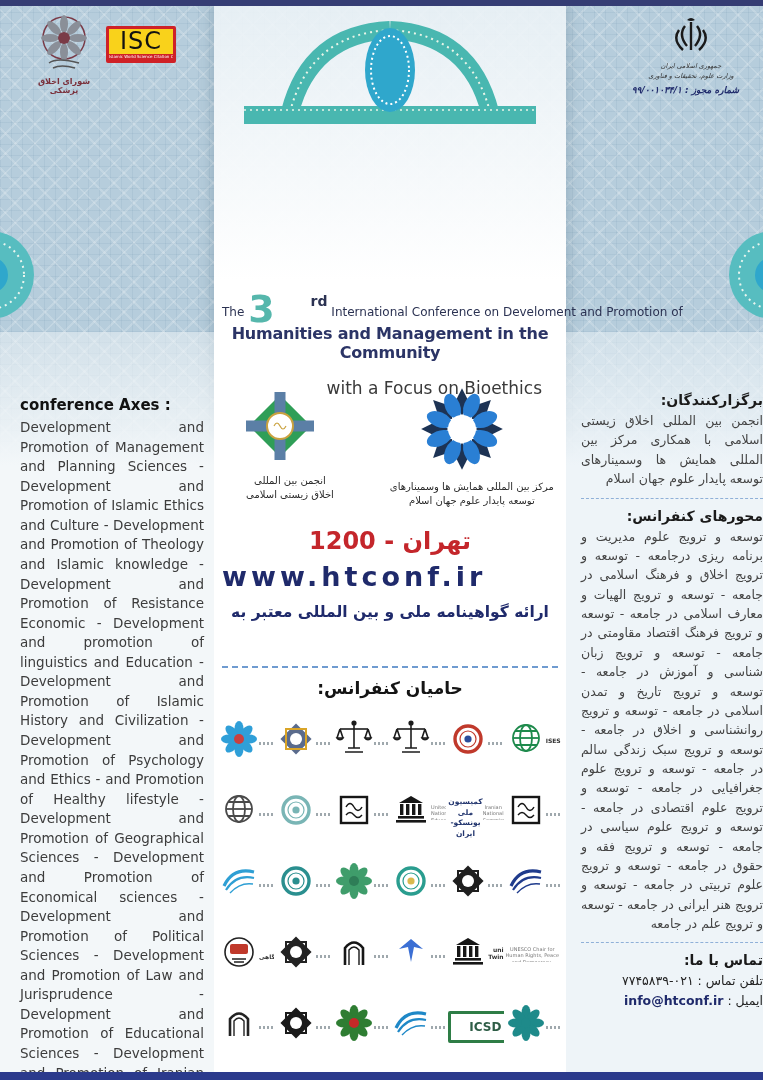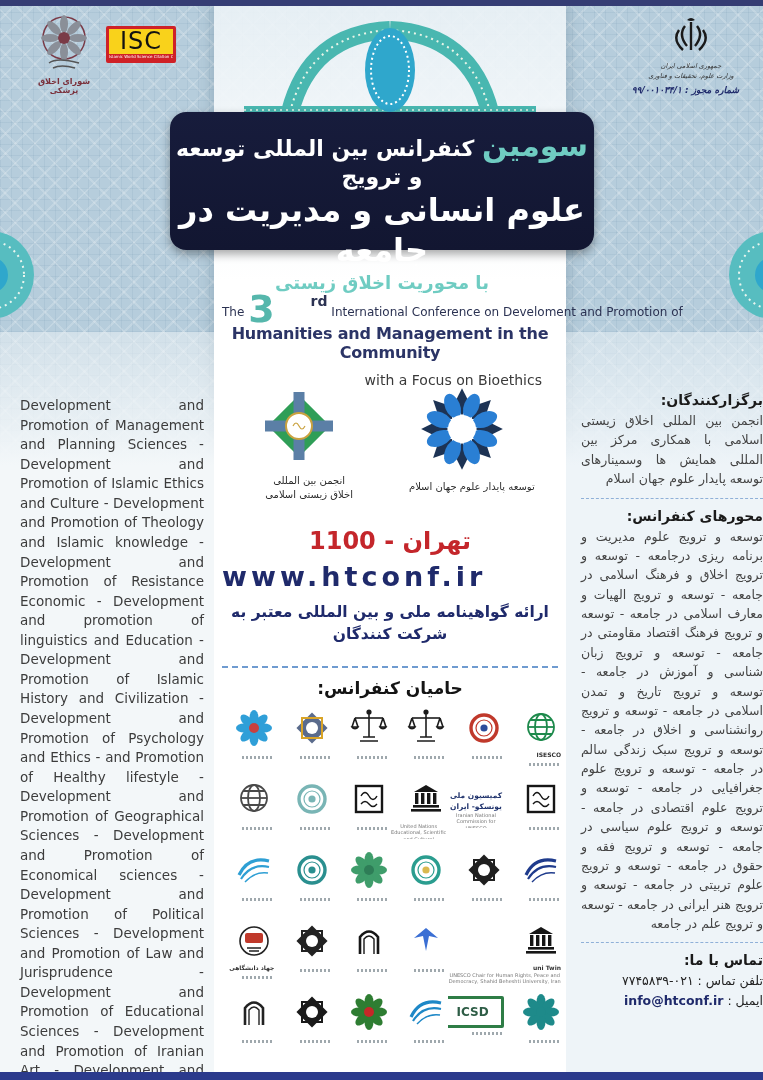--- a/index.html
+++ b/index.html
@@ -42,47 +42,47 @@
   .banner-l1 .hl{color:#6fccc2;font-size:30px;font-weight:900;}
   .banner-l2{font-size:32px;font-weight:900;line-height:1.25;}
   .banner-l3{font-size:18px;font-weight:bold;color:#6fccc2;margin-top:2px;}
 
   
   .title-en{position:absolute;left:222px;top:294px;width:336px;z-index:2;text-align:center;color:#2b3252;}
   .te1{font-size:12px;line-height:1.1;white-space:nowrap;}
   .te1 .big3{font-size:38px;font-weight:900;color:#56b7ac;vertical-align:-6px;line-height:.6;}
   .te1 .ord{font-size:14px;font-weight:bold;vertical-align:10px;padding-left:36px;}
   .te2{font-size:16px;font-weight:800;color:#2b3466;margin-top:3px;letter-spacing:-.2px;}
-  .te3{font-size:14px;color:#3a3a3a;text-align:right;padding-right:16px;margin-top:10px;}
+  .te3{font-size:17px;color:#3a3a3a;text-align:right;padding-right:16px;margin-top:16px;}
 
   
   .org-row{position:absolute;left:222px;top:386px;width:336px;z-index:2;display:flex;justify-content:center;gap:36px;}
   .org{text-align:center;}
   .org-cap{font-size:10px;font-weight:normal;color:#2b2b2b;direction:rtl;line-height:1.4;margin-top:4px;margin-left:20px;}
 
   .city{position:absolute;left:222px;top:527px;width:336px;z-index:2;text-align:center;
     font-size:24px;font-weight:900;color:#c4262b;direction:rtl;}
   .url{position:absolute;left:222px;top:561px;width:336px;z-index:2;
     font-size:27px;font-weight:900;color:#1f2a6b;letter-spacing:4px;}
   .cert{position:absolute;left:222px;top:601px;width:336px;z-index:2;text-align:center;
     font-size:15.5px;font-weight:bold;color:#1f2a6b;direction:rtl;line-height:1.45;}
   .mid-divider{position:absolute;left:222px;top:666px;width:336px;z-index:2;border-top:2px dashed #6f9bd0;}
   .sponsors-h{position:absolute;left:222px;top:678px;width:336px;z-index:2;text-align:center;
     font-size:17px;font-weight:900;color:#141414;direction:rtl;}
 
   
   .grid{position:absolute;left:219px;top:708px;width:342px;z-index:2;display:grid;
     grid-template-columns:repeat(6,1fr);column-gap:2px;row-gap:5px;grid-auto-rows:66px;}
-  .sp{display:flex;flex-direction:column;align-items:flex-end;justify-content:flex-start;overflow:hidden;}
+  .sp{display:flex;flex-direction:row;align-items:center;justify-content:flex-start;overflow:hidden;}
   .sp-ic{width:40px;height:40px;flex:none;}
   .sp-label{font-size:6px;color:#333;font-weight:bold;direction:rtl;line-height:1.1;}
   .sp-cap{font-size:5px;color:#777;text-align:center;line-height:1.25;max-height:16px;overflow:hidden;}
   .sp-text{font-size:7.5px;font-weight:bold;color:#22356e;direction:rtl;text-align:center;
     padding-top:12px;line-height:1.4;}
-  .sp-box{border:3px solid;padding:6px 12px;font-weight:900;font-size:12px;border-radius:2px;margin-top:4px;background:#fff;}
+  .sp-box{border:3px solid;padding:6px 18px;font-weight:900;font-size:12px;border-radius:2px;margin-top:4px;background:#fff;}
   .squig{width:32px;height:3px;margin-top:4px;flex:none;
     background:repeating-linear-gradient(90deg,#9fa8ad 0 2px,transparent 2px 4px);}
 
   
   .axes{position:absolute;left:20px;top:396px;width:184px;z-index:2;color:#3c3c3c;}
   .axes-h{font-size:15px;font-weight:bold;color:#111;margin-bottom:4px;}
   .axes-b{font-size:13.5px;line-height:1.45;text-align:justify;}
 
   
   .right-col{position:absolute;right:0;top:392px;width:182px;z-index:2;direction:rtl;color:#444;}
@@ -157,25 +157,20 @@
         <path d="M8 14 q-7 10 4 20"></path>
         <path d="M32 14 q7 10 -4 20"></path>
       </g>
       <path d="M16 4 q4 -4 8 0 q-4 2 -8 0" fill="#1a1a1a"></path>
     </svg>
     <div class="gov-line">جمهوری اسلامی ایران</div>
     <div class="gov-line">وزارت علوم، تحقیقات و فناوری</div>
     <div class="license">شماره مجوز : ۹۹/۰۰۱۰۳۴/۱</div>
   </div>
 
-  <div class="banner">
-    <div class="banner-l1"><span class="hl">سومین</span><span> کنفرانس بین المللی توسعه و ترویج</span></div>
-    <div class="banner-l2">علوم انسانی و مدیریت در جامعه</div>
-    <div class="banner-l3">با محوریت اخلاق زیستی</div>
-  </div>
 
   <div class="title-en">
     <div class="te1"><span>The </span><span class="big3">3</span><span class="ord">rd</span><span> International Conference on Develoment and Promotion of</span></div>
     <div class="te2">Humanities and Management in the Community</div>
     <div class="te3">with a Focus on Bioethics</div>
   </div>
 
   <div class="org-row">
     <div class="org">
       <svg width="80" height="80" viewBox="0 0 80 80">
@@ -207,30 +202,30 @@
           <use href="#ptl" transform="rotate(67.5 40 40)"></use>
         <use href="#ptl" transform="rotate(112.5 40 40)"></use>
           <use href="#ptl" transform="rotate(157.5 40 40)"></use>
         <use href="#ptl" transform="rotate(202.5 40 40)"></use>
           <use href="#ptl" transform="rotate(247.5 40 40)"></use>
         <use href="#ptl" transform="rotate(292.5 40 40)"></use>
           <use href="#ptl" transform="rotate(337.5 40 40)"></use>
         <circle cx="40" cy="40" r="13" fill="#fff"></circle>
       </svg>
       <div class="org-cap">
+        <div>مرکز بین المللی همایش ها وسمینارهای</div>
         <div>توسعه پایدار علوم جهان اسلام</div>
       </div>
     </div>
   </div>
 
-  <div class="city">تهران - 1100</div>
+  <div class="city">تهران - 1200</div>
   <div class="url">www.htconf.ir</div>
   <div class="cert">
     <div>ارائه گواهینامه ملی و بین المللی معتبر به</div>
-    <div>شرکت کنندگان</div>
   </div>
   <div class="mid-divider"></div>
   <div class="sponsors-h">حامیان کنفرانس:</div>
 
   <div class="grid">
       <div class="sp">
         <span><svg class="sp-ic" viewBox="0 0 40 40">
             <ellipse cx="20" cy="10" rx="4.5" ry="8" fill="#2f9fd8" transform="rotate(0 20 20)"></ellipse>
             <ellipse cx="20" cy="10" rx="4.5" ry="8" fill="#2f9fd8" transform="rotate(45 20 20)"></ellipse>
             <ellipse cx="20" cy="10" rx="4.5" ry="8" fill="#2f9fd8" transform="rotate(90 20 20)"></ellipse>
@@ -504,20 +499,21 @@
             <ellipse cx="20" cy="10" rx="4.5" ry="8" fill="#1e8a8a" transform="rotate(225 20 20)"></ellipse>
             <ellipse cx="20" cy="10" rx="4.5" ry="8" fill="#1e8a8a" transform="rotate(270 20 20)"></ellipse>
             <ellipse cx="20" cy="10" rx="4.5" ry="8" fill="#1e8a8a" transform="rotate(315 20 20)"></ellipse>
             <circle cx="20" cy="20" r="5" fill="#1e8a8a"></circle>
           </svg></span>
         <div class="squig"></div>
       </div>
     </div>
 
   <div class="axes">
+    <div class="axes-h">conference Axes :</div>
     <div class="axes-b">Development and Promotion of Management and Planning Sciences - Development and Promotion of Islamic Ethics and Culture - Development and Promotion of Theology and Islamic knowledge - Development and Promotion of Resistance Economic - Development and promotion of linguistics and Education - Development and Promotion of Islamic History and Civilization - Development and Promotion of Psychology and Ethics - and Promotion of Healthy lifestyle - Development and Promotion of Geographical Sciences - Development and Promotion of Economical sciences - Development and Promotion of Political Sciences - Development and Promotion of Law and Jurisprudence - Development and Promotion of Educational Sciences - Development and Promotion of Iranian Art - Development and Promotion of Science</div>
   </div>
 
   <div class="right-col">
     <div class="rc-h">برگزارکنندگان:</div>
     <div class="rc-b">انجمن بین المللی اخلاق زیستی اسلامی با همکاری مرکز بین المللی همایش ها وسمینارهای توسعه پایدار علوم جهان اسلام</div>
     <div class="rc-div"></div>
     <div class="rc-h">محورهای کنفرانس:</div>
     <div class="rc-b">توسعه و ترویج علوم مدیریت و برنامه ریزی درجامعه - توسعه و ترویج اخلاق و فرهنگ اسلامی در جامعه - توسعه و ترویج الهیات و معارف اسلامی در جامعه - توسعه و ترویج فرهنگ اقتصاد مقاومتی در جامعه - توسعه و ترویج زبان شناسی و آموزش در جامعه - توسعه و ترویج تاریخ و تمدن اسلامی در جامعه - توسعه و ترویج روانشناسی و اخلاق در جامعه - توسعه و ترویج سبک زندگی سالم در جامعه - توسعه و ترویج علوم جغرافیایی در جامعه - توسعه و ترویج علوم اقتصادی در جامعه - توسعه و ترویج علوم سیاسی در جامعه - توسعه و ترویج فقه و حقوق در جامعه - توسعه و ترویج علوم تربیتی در جامعه - توسعه و ترویج هنر ایرانی در جامعه - توسعه و ترویج علم در جامعه</div>
     <div class="rc-div"></div>

